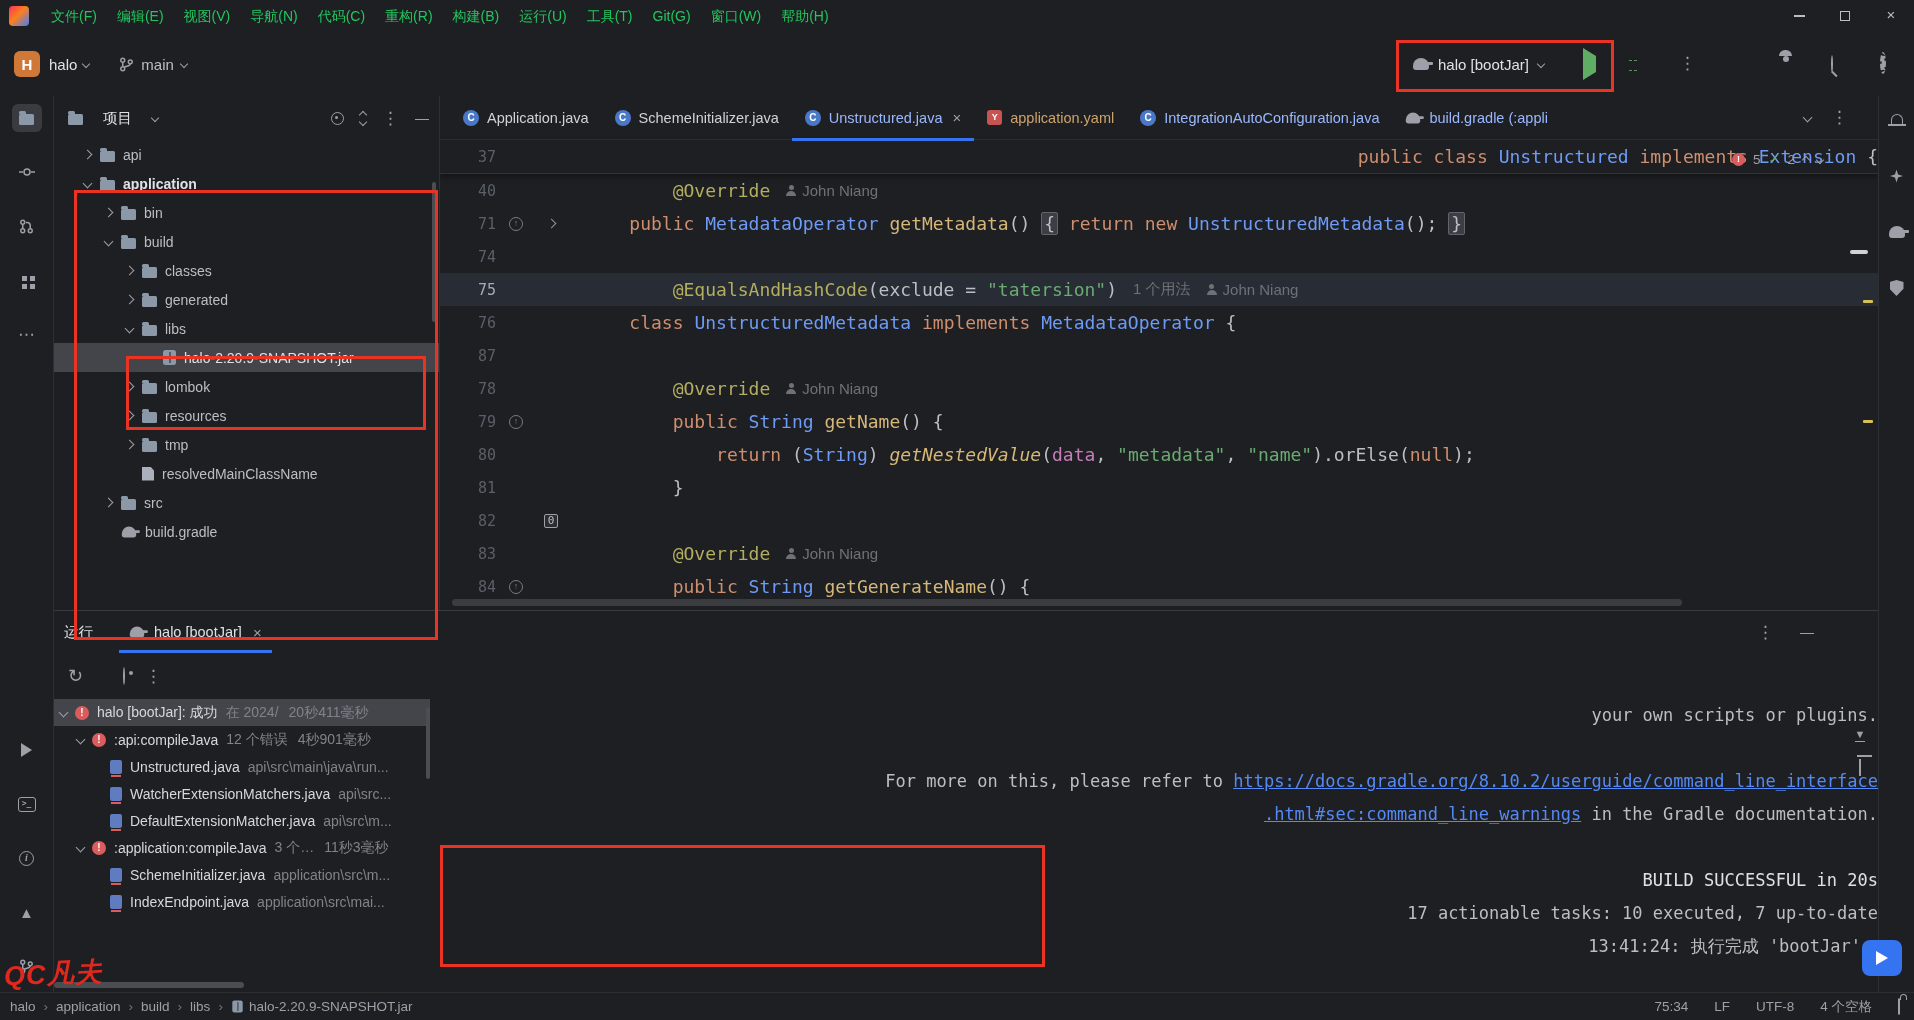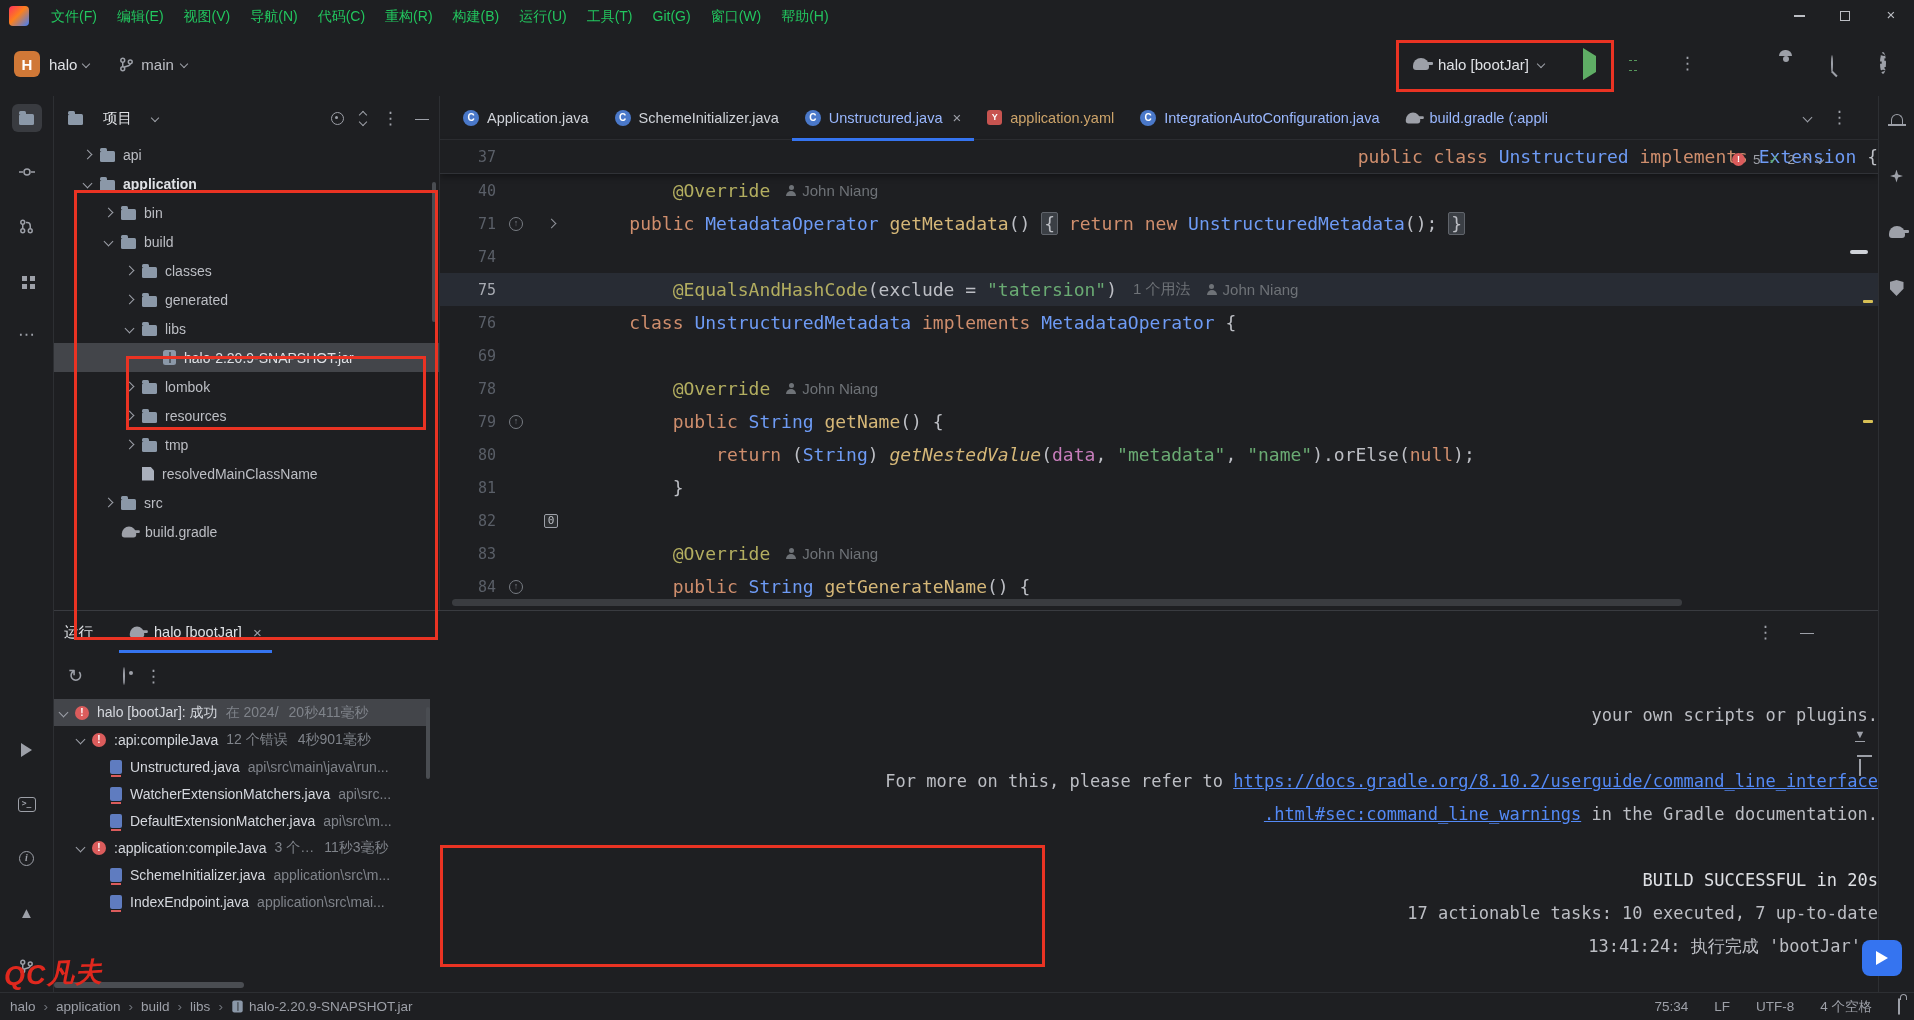--- a/index.html
+++ b/index.html
@@ -434,21 +434,21 @@
           <span class="g2"></span>
           <span class="ctext"><span class="tk-ann">        @EqualsAndHashCode</span><span class="tk-pln">(exclude = </span><span class="tk-str">"tatersion"</span><span class="tk-pln">)</span><span class="inlay">1 个用法</span><span class="author"><i class="person-ico"></i>John Niang</span></span>
         </div>
         <div class="crow">
           <span class="ln">76</span>
           <span class="g1"></span>
           <span class="g2"></span>
           <span class="ctext"><span class="tk-kw">    class </span><span class="tk-typ">UnstructuredMetadata </span><span class="tk-kw">implements </span><span class="tk-typ">MetadataOperator </span><span class="tk-pln">{</span></span>
         </div>
         <div class="crow">
-          <span class="ln">69</span>
+          <span class="ln">87</span>
           <span class="g1"></span>
           <span class="g2"></span>
           <span class="ctext"></span>
         </div>
         <div class="crow">
           <span class="ln">78</span>
           <span class="g1"></span>
           <span class="g2"></span>
           <span class="ctext"><span class="tk-ann">        @Override</span><span class="author"><i class="person-ico"></i>John Niang</span></span>
         </div>

